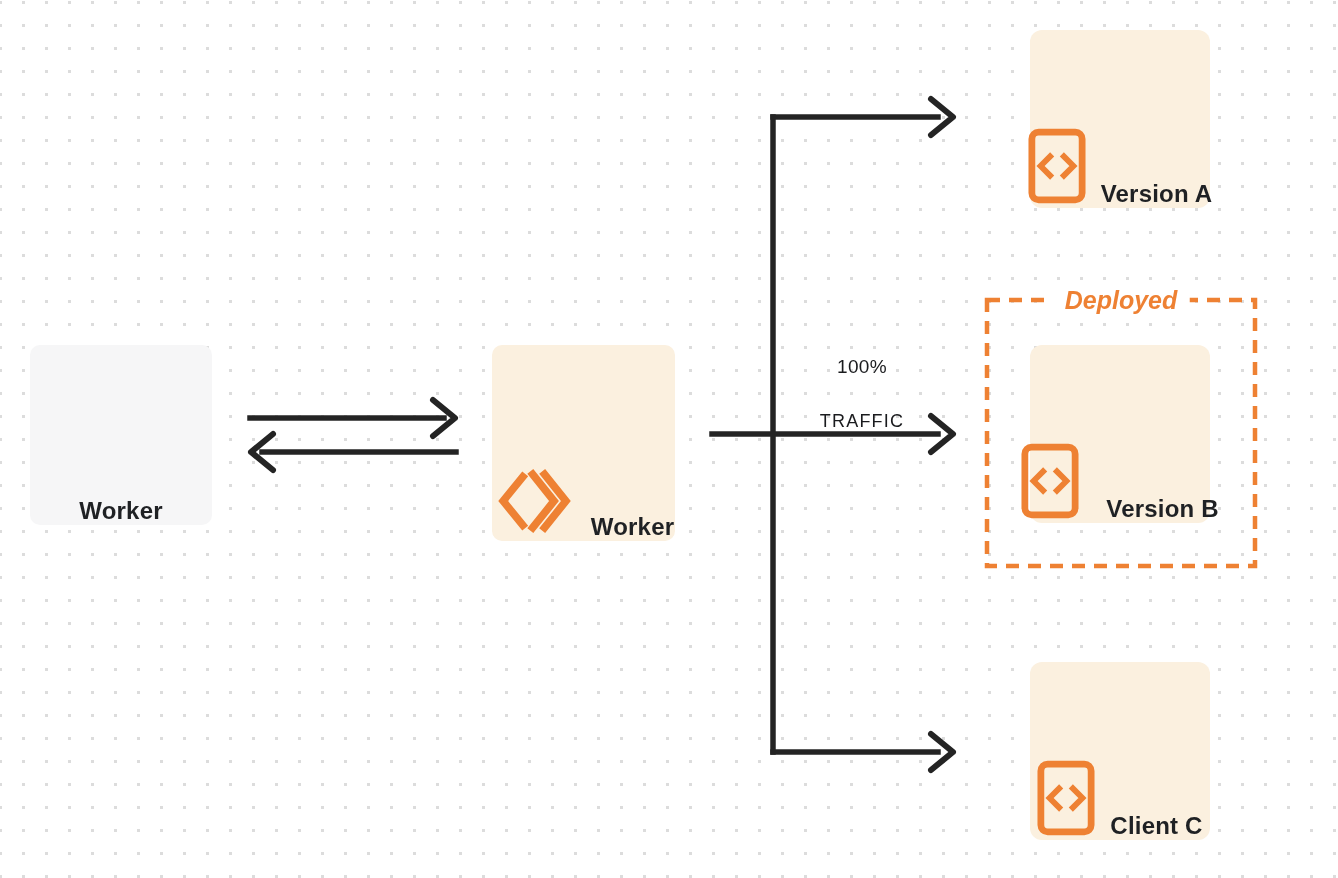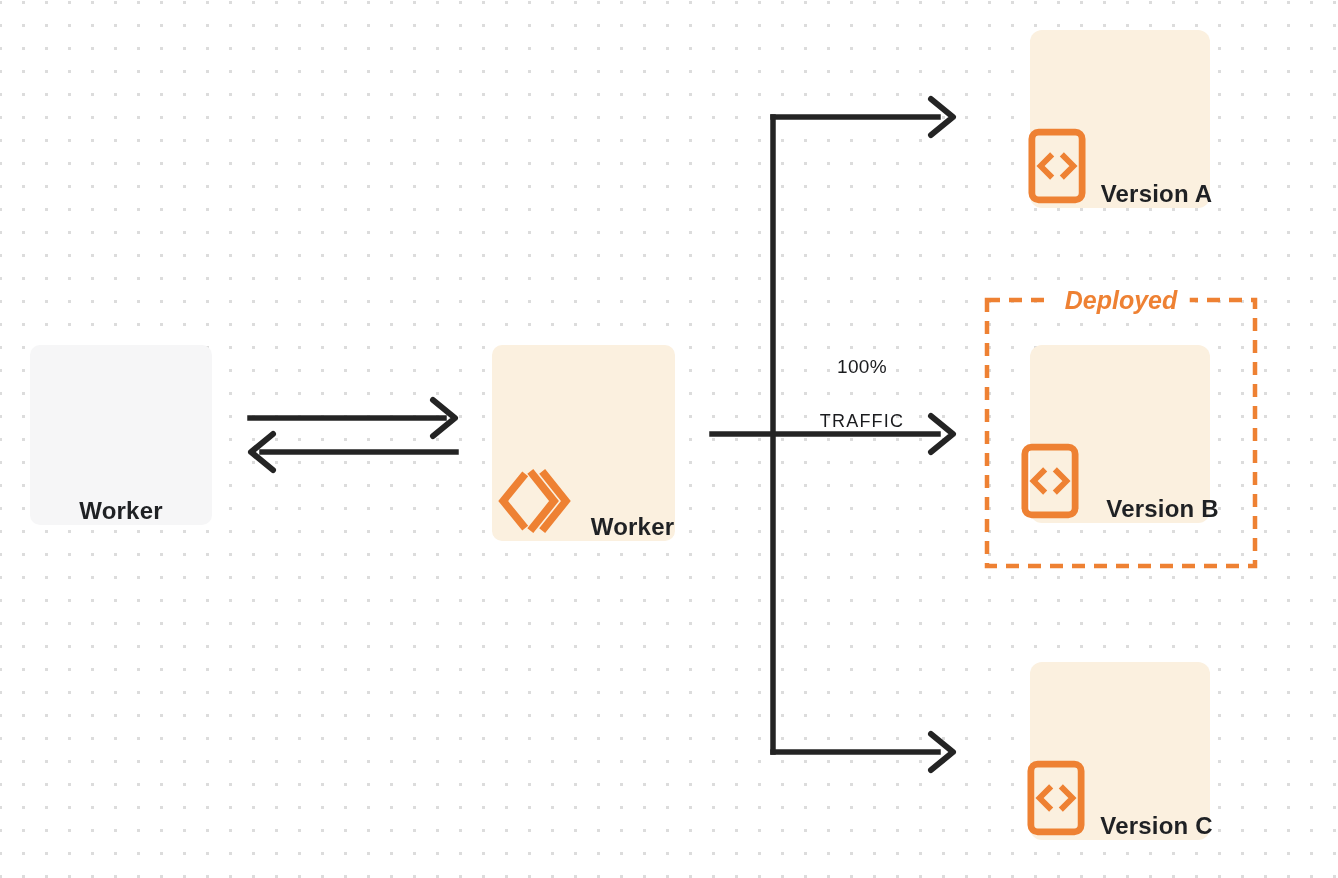--- a/index.html
+++ b/index.html
@@ -166,16 +166,16 @@
   </div>
 
   <div class="node version-box version-c">
     <span>
       <svg width="58" height="76" viewBox="0 0 60 78" fill="none" xmlns="http://www.w3.org/2000/svg" stroke="#ee8133">
         <rect x="4" y="4" width="52" height="70" rx="7" stroke-width="7"></rect>
         <path d="M25 27 L13 39 L25 51" stroke-width="6" stroke-linejoin="miter"></path>
         <path d="M35 27 L47 39 L35 51" stroke-width="6" stroke-linejoin="miter"></path>
       </svg>
     </span>
-    <div class="node-label">Version C</div>
+    <div class="node-label">Client C</div>
   </div>
 
 </div>
 
 </body></html>

